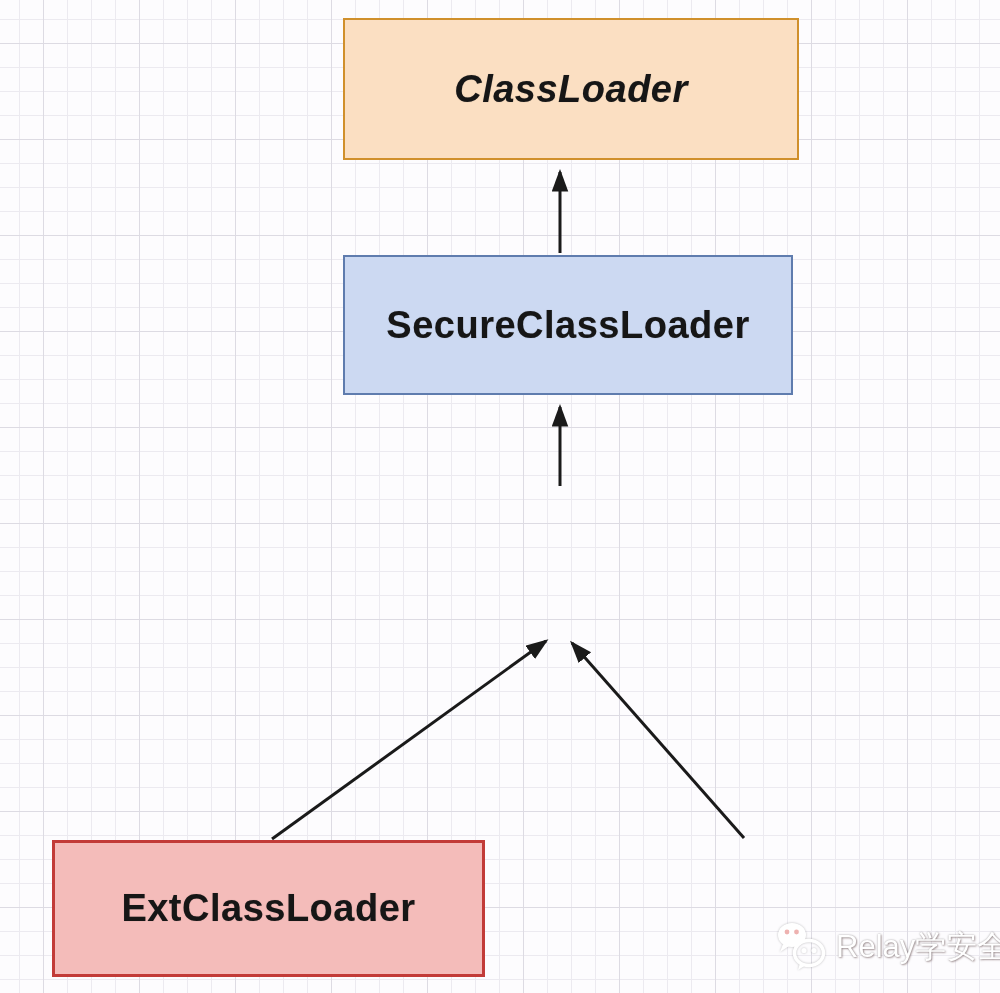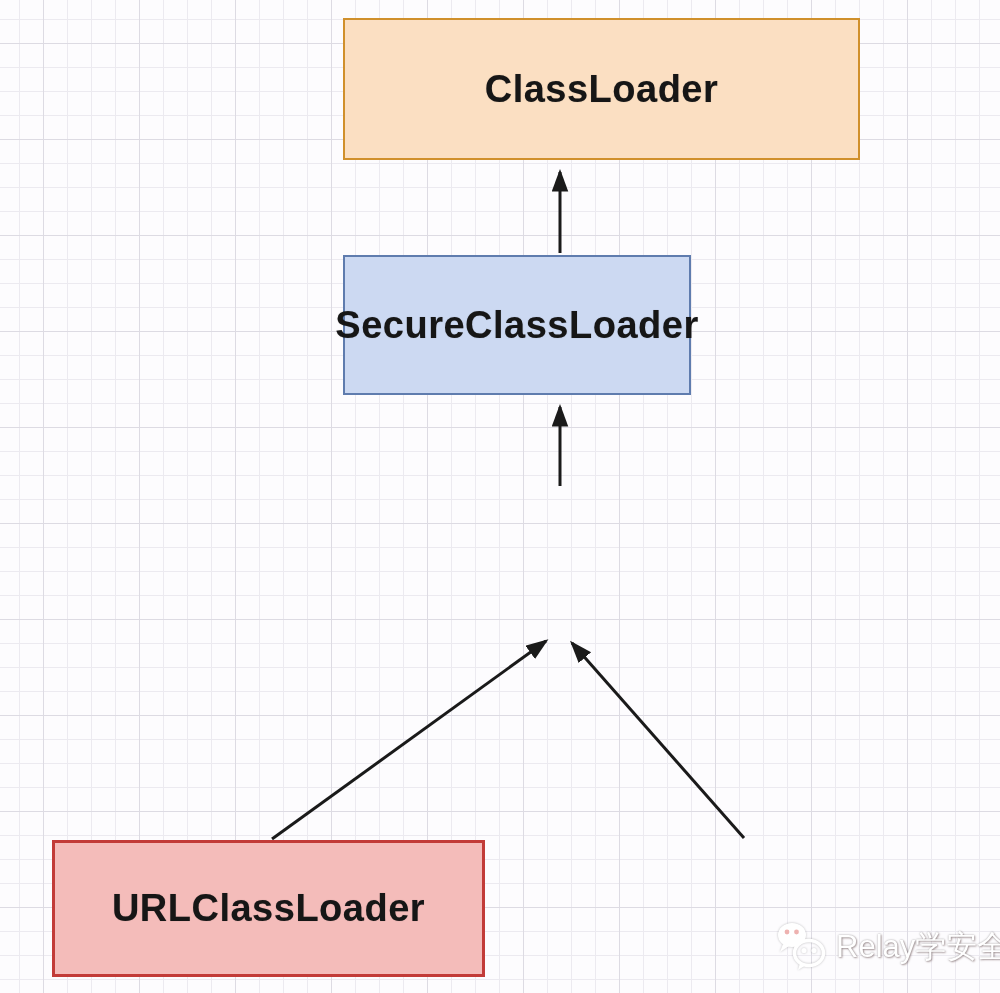--- a/index.html
+++ b/index.html
@@ -21,22 +21,22 @@
   .node{
     position:absolute;
     box-sizing:border-box;
     display:flex;align-items:center;justify-content:center;
     font-weight:bold;
     font-size:38px;
     letter-spacing:.5px;
     color:#161616;
     text-shadow:0 0 1px rgba(0,0,0,.25);
   }
-  .node-classloader      {left:343px;top:18px; width:517px;height:142px;background:#fbdfc2;border:2px solid #d0902c;}
-  .node-secureclassloader{left:343px;top:255px;width:348px;height:140px;background:#ccd9f2;border:2px solid #5f7cae;}
+  .node-classloader      {left:343px;top:18px; width:456px;height:142px;background:#fbdfc2;border:2px solid #d0902c;font-style:italic;}
+  .node-secureclassloader{left:343px;top:255px;width:450px;height:140px;background:#ccd9f2;border:2px solid #5f7cae;}
   .node-urlclassloader   {left:343px;top:488px;width:434px;height:140px;background:#d4e6d0;border:2px solid #44613f;}
   .node-appclassloader   {left:52px; top:840px;width:433px;height:137px;background:#f4bcba;border:3px solid #c23b38;}
   .node-extclassloader   {left:530px;top:838px;width:435px;height:140px;background:#f4bcba;border:3px solid #c23b38;}
   .watermark{
     position:absolute;left:776px;top:921px;
     display:flex;align-items:center;gap:8px;
     pointer-events:none;
   }
   .watermark-text{
     color:#ffffff;
@@ -67,21 +67,21 @@
   <div class="node node-classloader">
     <span>ClassLoader</span>
   </div>
 
   <div class="node node-secureclassloader">
     <span>SecureClassLoader</span>
   </div>
 
 
   <div class="node node-appclassloader">
-    <span>URLClassLoader</span>
+    <span>ExtClassLoader</span>
   </div>
 
 
   <div class="watermark">
     <svg class="wechat-icon" width="52" height="50" viewBox="0 0 52 50">
 
       <ellipse cx="16" cy="14" rx="14" ry="12" fill="#ffffff"></ellipse>
       <path d="M7 23 L4 31 L13 25 Z" fill="#ffffff"></path>
       <circle cx="11" cy="11" r="2.4" fill="#eeb2b0"></circle>
       <circle cx="20.5" cy="11" r="2.4" fill="#eeb2b0"></circle>

